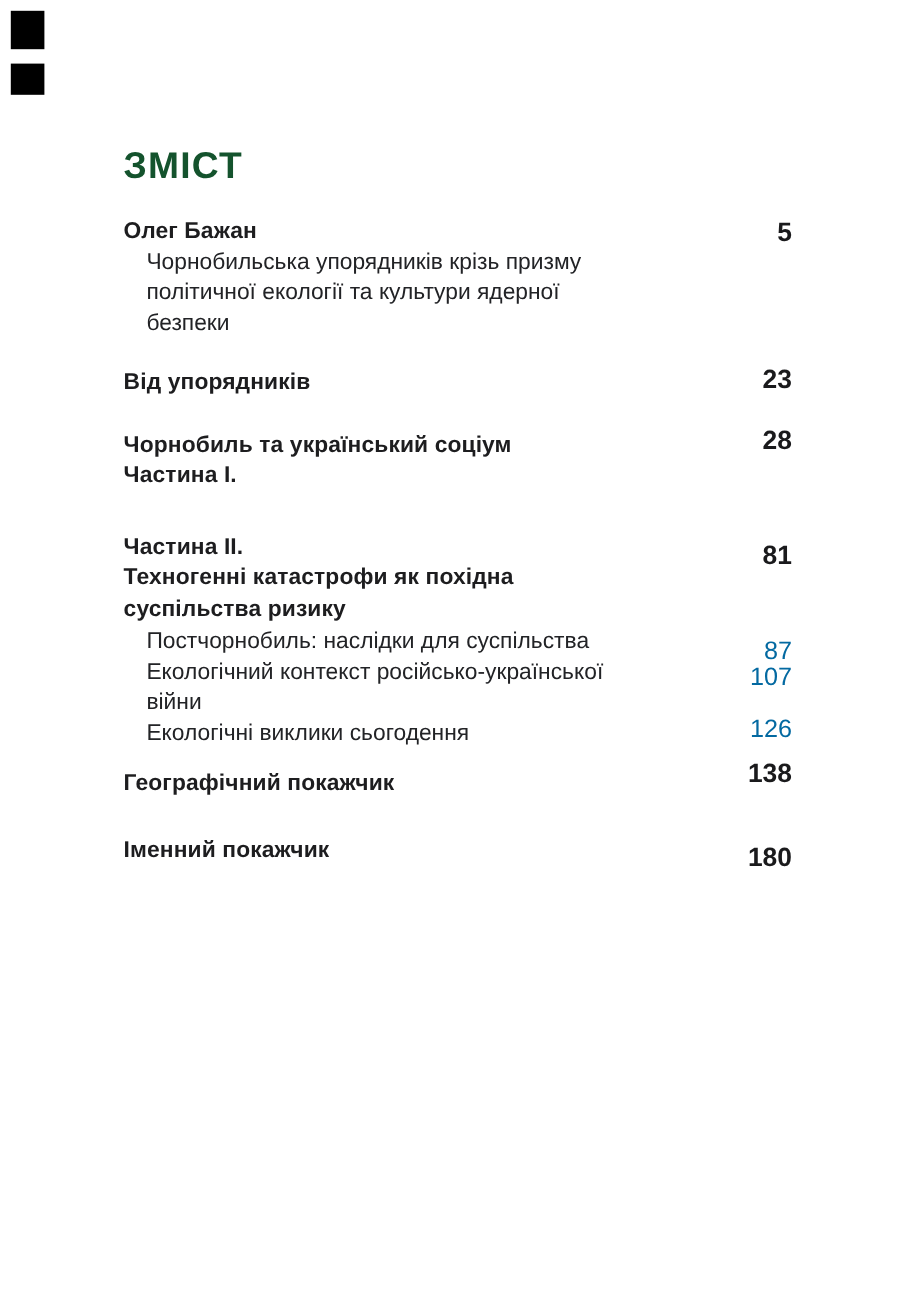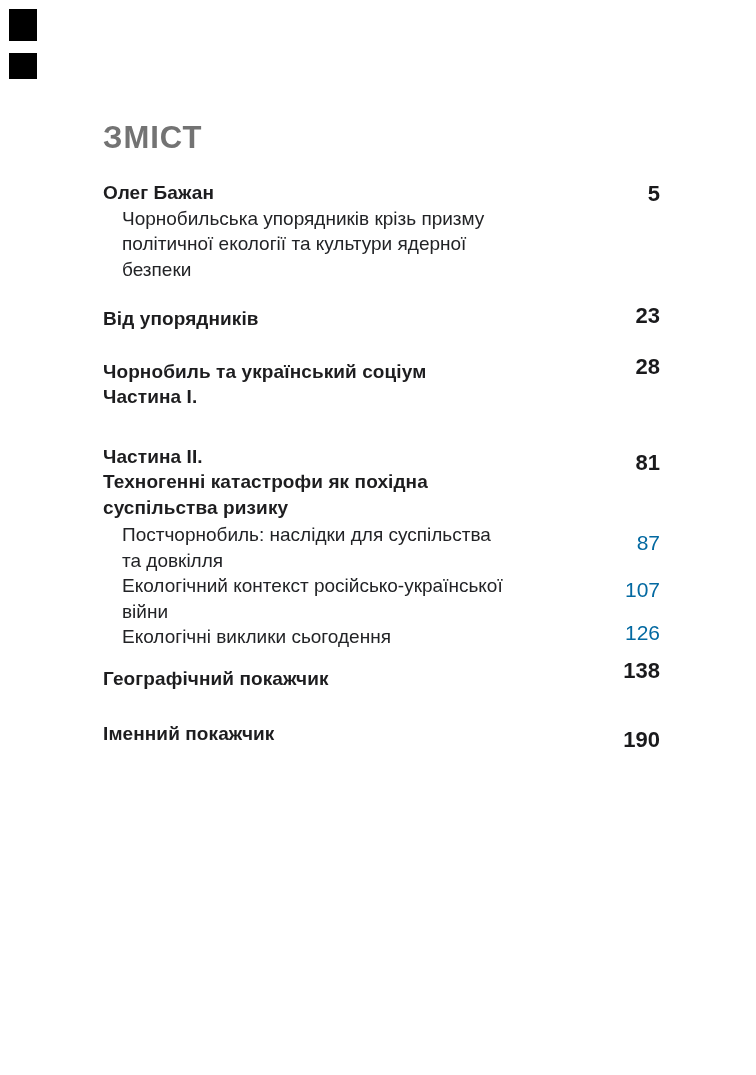--- a/index.html
+++ b/index.html
@@ -28,21 +28,21 @@
     width: 557px;
     padding-top: 122px;
     box-sizing: border-box;
   }
   .toc-title {
     margin: 0;
     font-size: 31px;
     line-height: 32px;
     font-weight: 800;
     letter-spacing: 1px;
-    color: #737373;
+    color: #14532d;
   }
   .entry, .child-row {
     display: flex;
     justify-content: space-between;
     align-items: flex-start;
   }
   .entry-text { flex: 1 1 auto; }
   .line {
     font-size: 19px;
     line-height: 25.5px;
@@ -115,21 +115,20 @@
           <div class="line main">Техногенні катастрофи як похідна</div>
           <div class="line main">суспільства ризику</div>
         </div>
         <div class="page-num" style="transform:translateY(6px)">81</div>
       </div>
 
       <div class="children">
         <div class="child-row">
           <div class="entry-text">
             <div class="line sub">Постчорнобиль: наслідки для суспільства</div>
-            <div class="line sub">та довкілля</div>
           </div>
           <div class="page-num reg" style="transform:translateY(8px)">87</div>
         </div>
 
         <div class="child-row">
           <div class="entry-text">
             <div class="line sub">Екологічний контекст російсько-української</div>
             <div class="line sub">війни</div>
           </div>
           <div class="page-num reg" style="transform:translateY(4px)">107</div>
@@ -148,17 +147,17 @@
       <div class="entry-text">
         <div class="line main">Географічний покажчик</div>
       </div>
       <div class="page-num" style="transform:translateY(-8px)">138</div>
     </section>
 
     <section class="entry e6">
       <div class="entry-text">
         <div class="line main">Іменний покажчик</div>
       </div>
-      <div class="page-num" style="transform:translateY(6px)">190</div>
+      <div class="page-num" style="transform:translateY(6px)">180</div>
     </section>
 
   </main>
 </div>
 
 </body></html>

